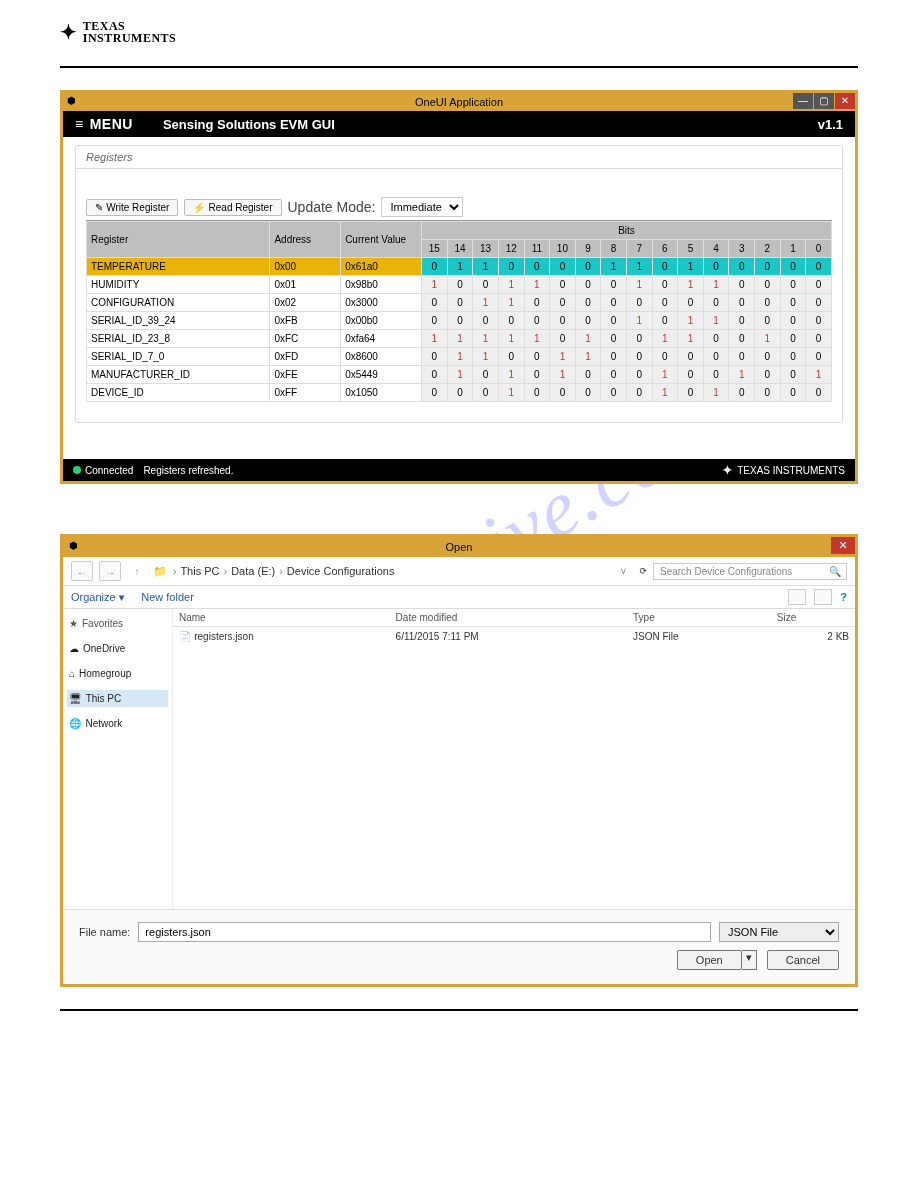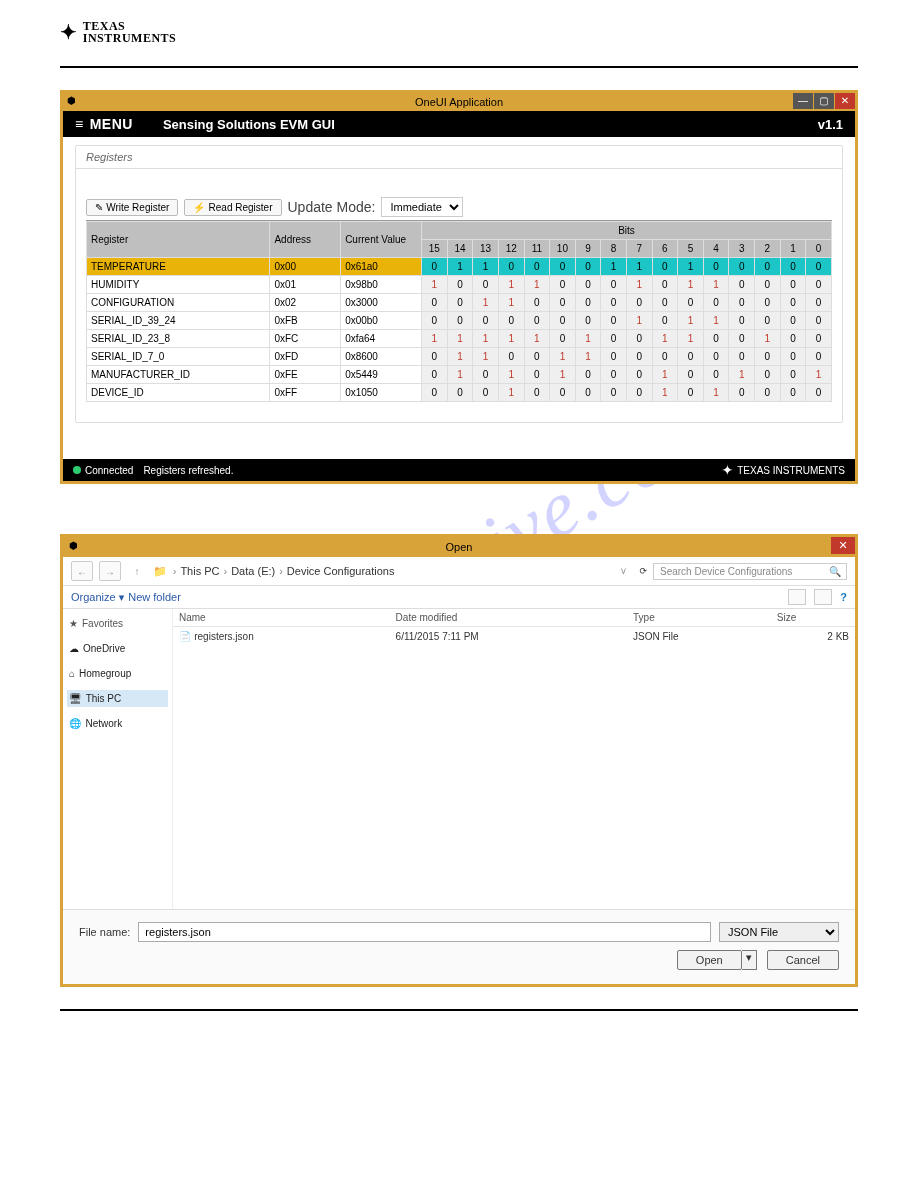--- a/index.html
+++ b/index.html
@@ -58,21 +58,21 @@
   .dlg-titlebar .close{position:absolute;right:0;top:0;width:24px;height:17px;background:#c0392b;color:#fff;text-align:center;line-height:17px;font-size:11px;}
   .dlg-body{padding:0;font-size:11px;color:#333;}
   .navrow{display:flex;align-items:center;gap:6px;padding:4px 8px;border-bottom:1px solid #ddd;}
   .navbtn{width:20px;height:18px;border:1px solid #ccc;border-radius:2px;display:inline-flex;align-items:center;justify-content:center;font-size:10px;color:#888;background:#fafafa;}
   .navrow .crumbs{flex:1;display:flex;align-items:center;gap:4px;color:#333;}
   .navrow .crumbs span{color:#333;}
   .navrow .crumbs .sep{color:#888;}
   .navrow .search{width:170px;border:1px solid #ccc;padding:2px 16px 2px 6px;font-size:10px;color:#888;background:#fff;position:relative;}
   .navrow .search .mag{position:absolute;right:4px;top:2px;color:#999;}
   .toolbarrow{display:flex;align-items:center;justify-content:space-between;padding:3px 8px;border-bottom:1px solid #ddd;color:#2a5aa7;}
-  .toolbarrow .left{display:flex;gap:4px;}
+  .toolbarrow .left{display:flex;gap:17px;}
   .toolbarrow .right{display:flex;gap:8px;align-items:center;}
   .toolbarrow .right .vbtn{width:16px;height:14px;border:1px solid #ccc;background:#fafafa;}
   .help-icon{color:#1b76bd;font-weight:bold;}
   .filearea{display:flex;min-height:300px;}
   .tree{width:110px;border-right:1px solid #eee;padding:6px 4px;box-sizing:border-box;}
   .tree .item{padding:3px 2px;display:flex;align-items:center;gap:4px;font-size:10px;color:#222;}
   .tree .item.sel{background:#d6e7f6;}
   .tree .hdr{color:#555;}
   .listing{flex:1;padding:0;}
   .listing table{border-collapse:collapse;width:100%;font-size:10px;}

